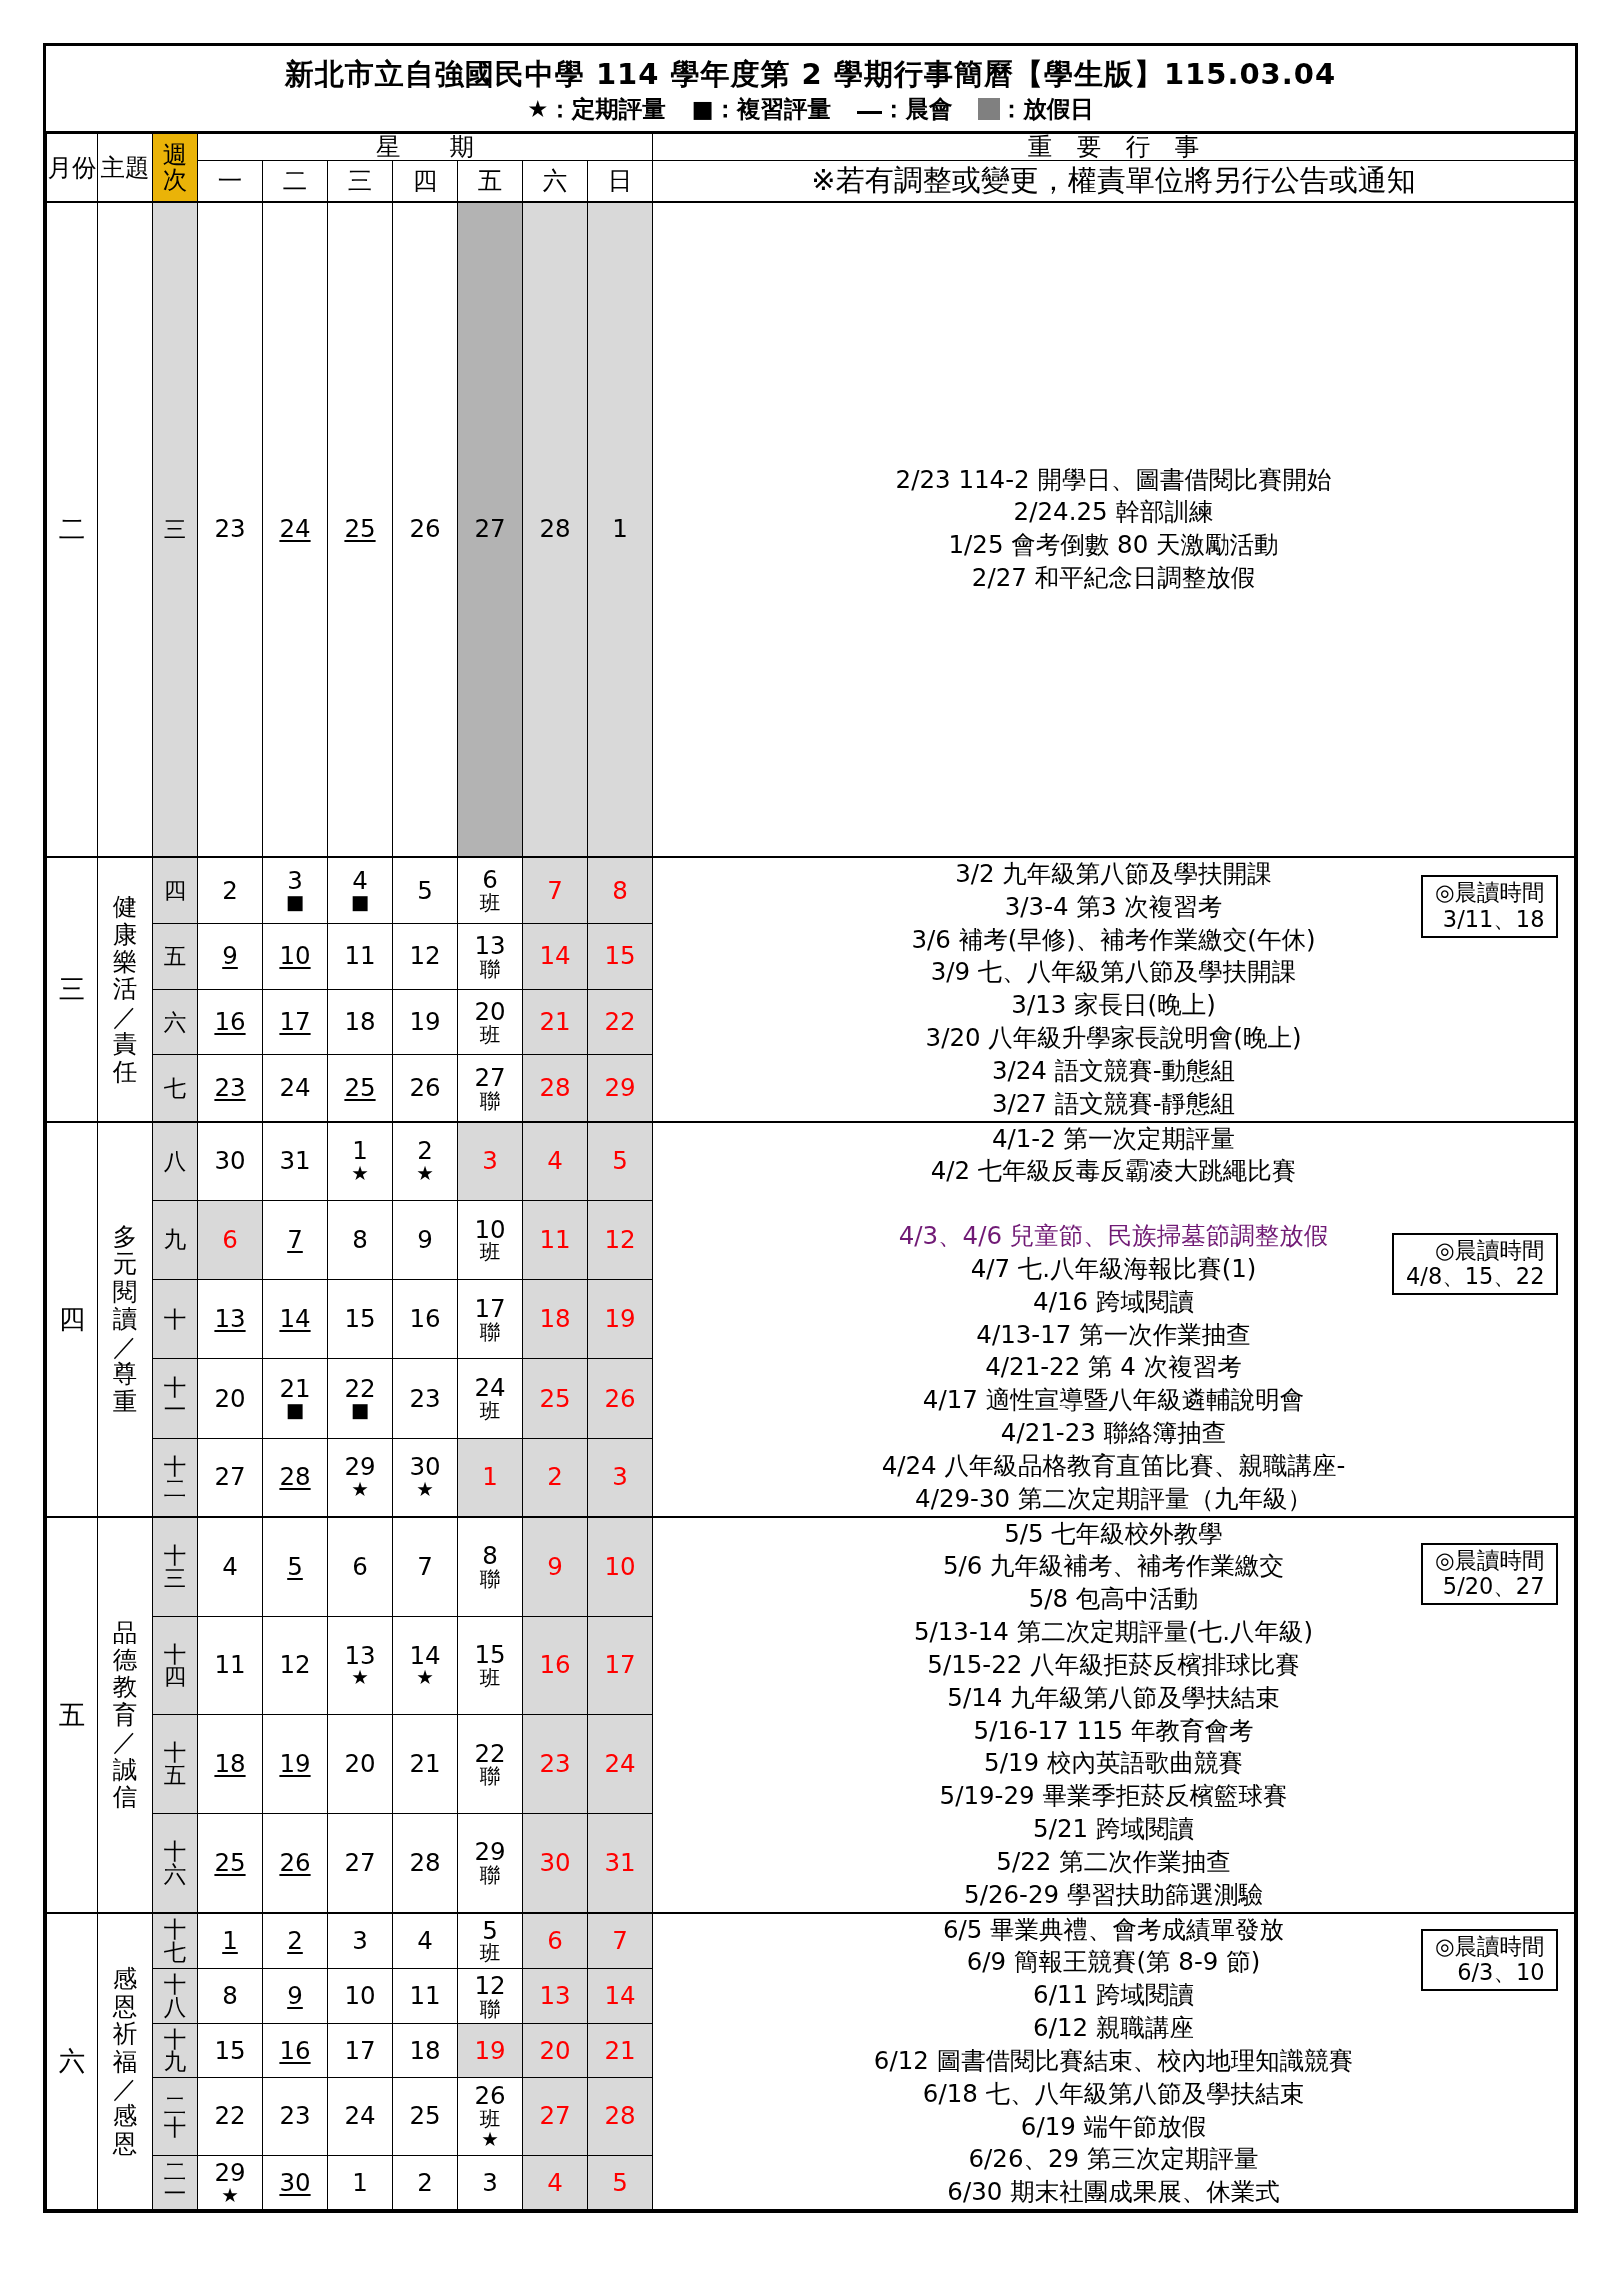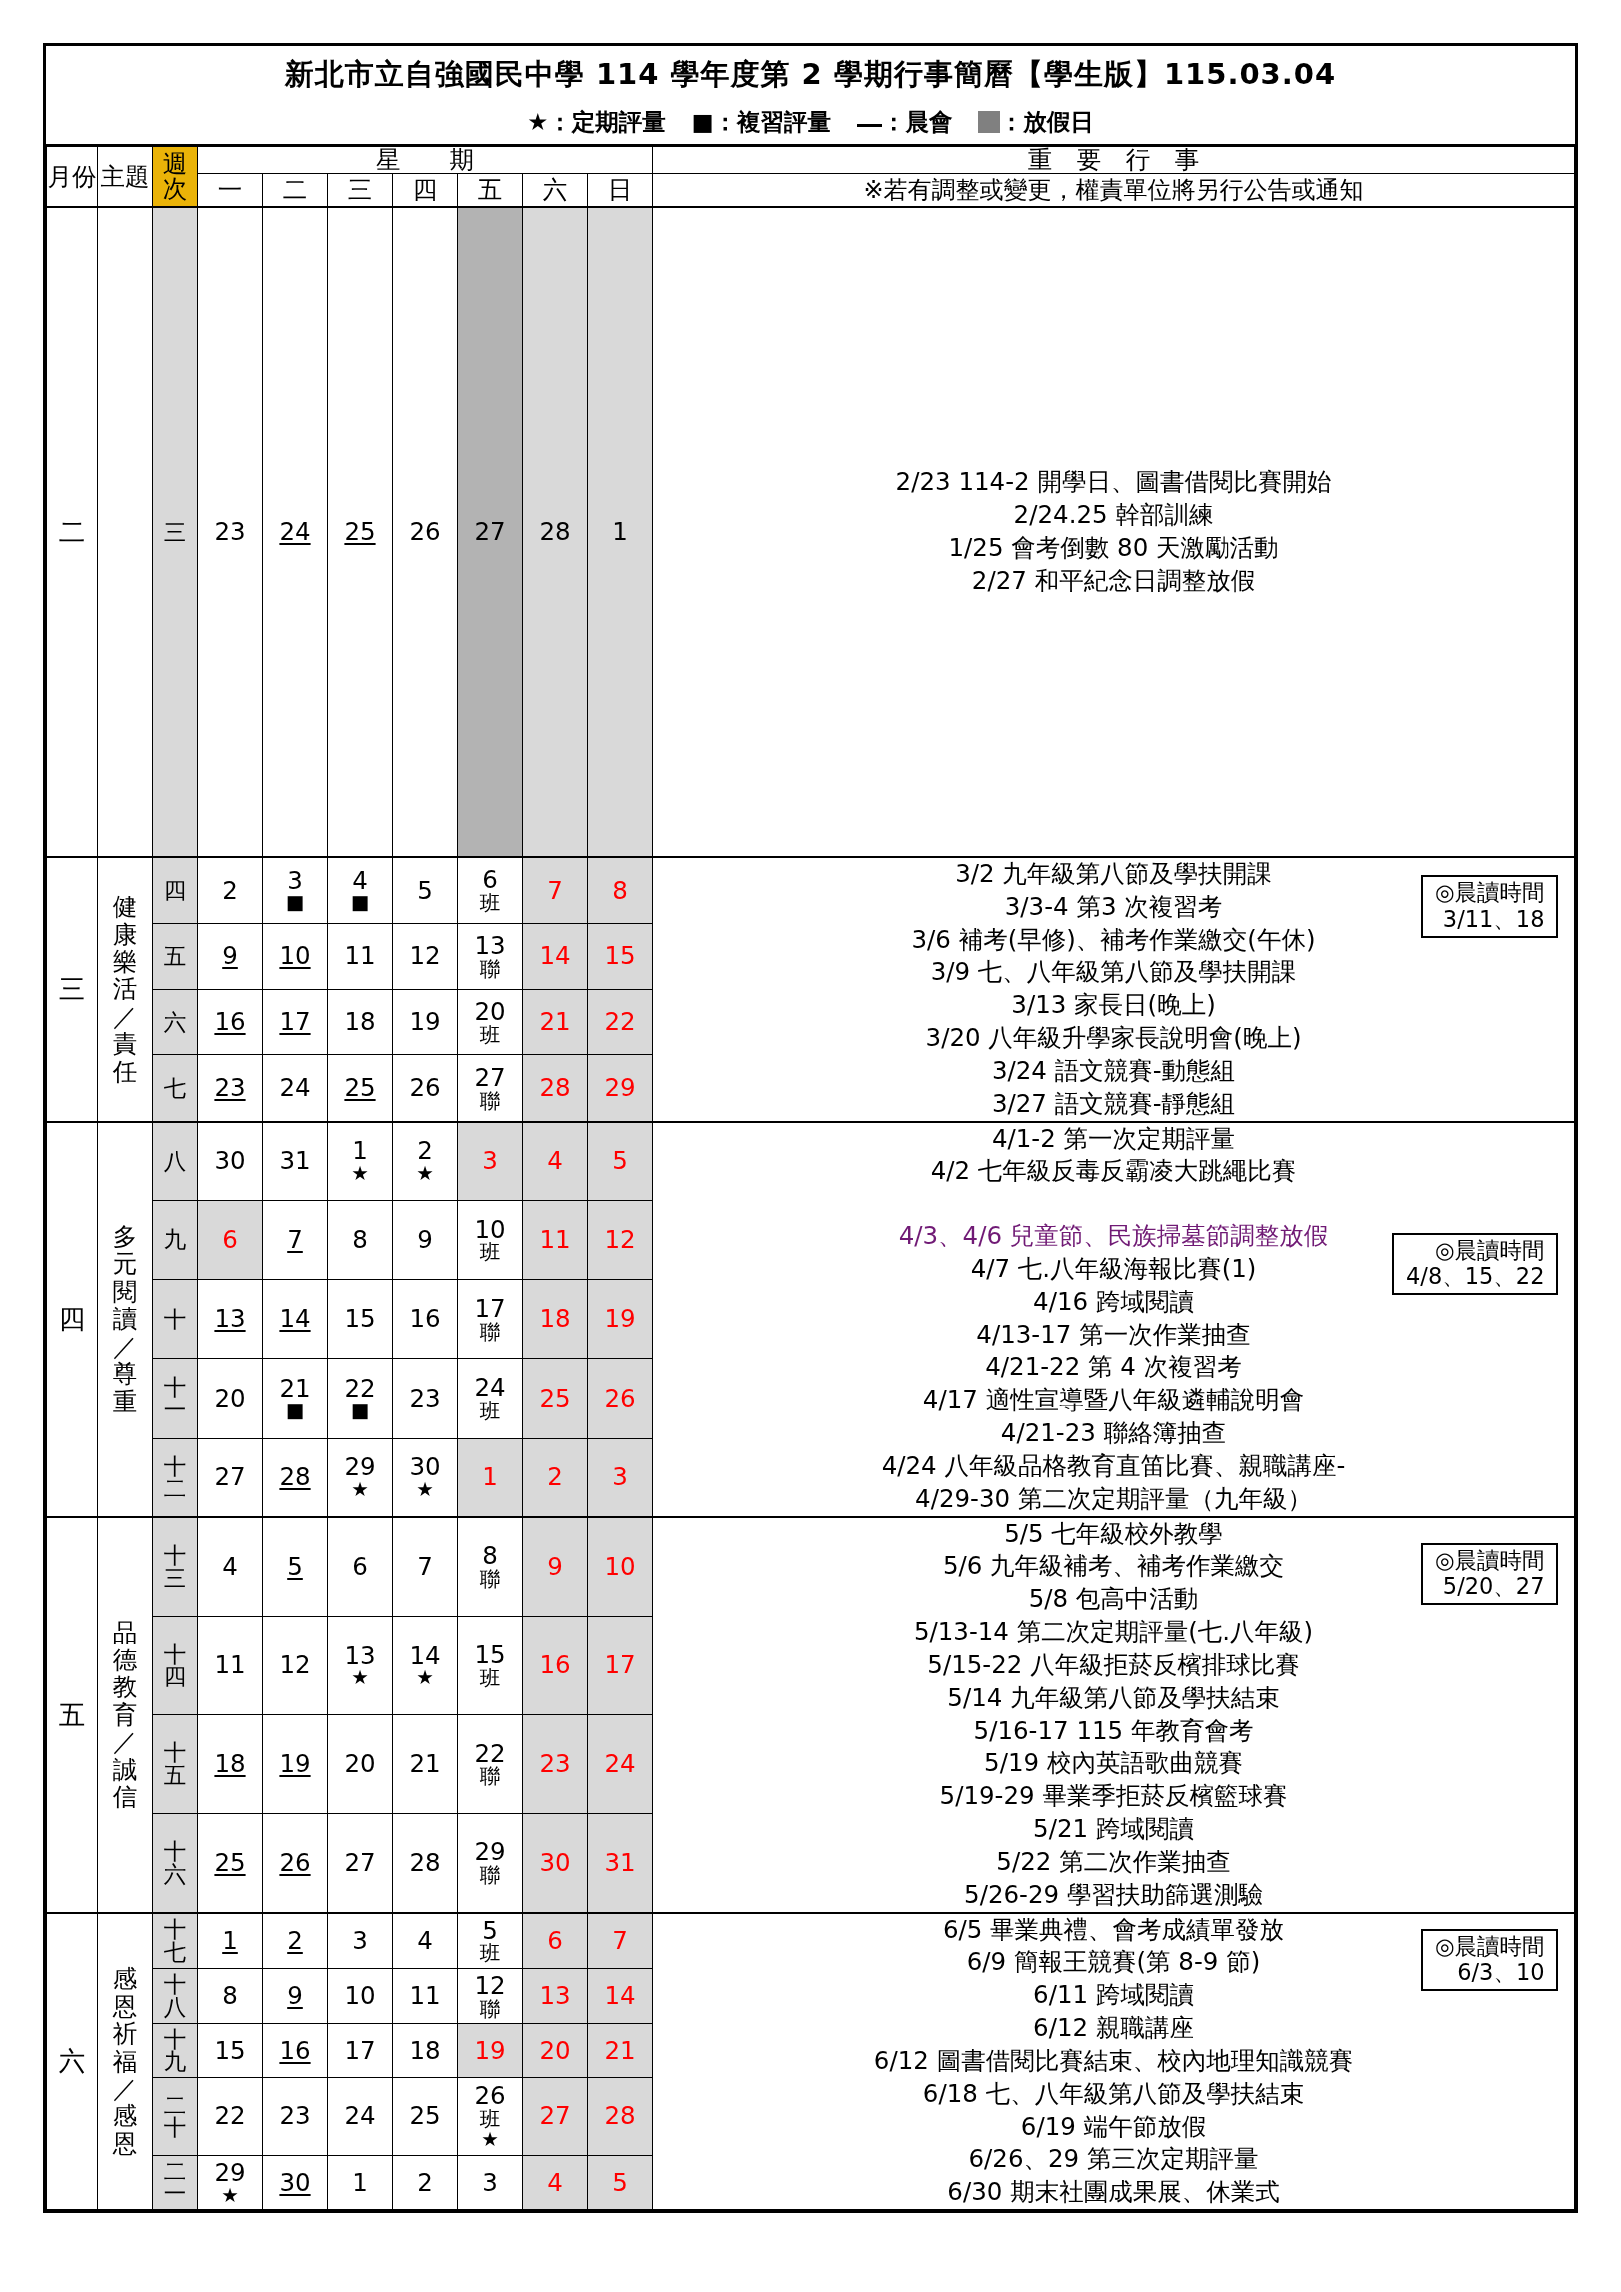--- a/index.html
+++ b/index.html
@@ -1,28 +1,28 @@
 <!DOCTYPE html>
 <html><head>
 <meta charset="utf-8">
 <style>
   html,body{margin:0;padding:0;background:#fff;}
   body{font-family:"DejaVu Sans","Liberation Sans",sans-serif;color:#000;}
   #page{width:1621px;height:2256px;position:relative;box-sizing:border-box;padding:43px 43px;}
   #frame{border:3.9px solid #000;width:100%;height:100%;box-sizing:border-box;display:flex;flex-direction:column;}
   .titlebar{border-bottom:2.9px solid #000;padding:9.8px 0 7.8px 0;text-align:center;}
   .title-main{font-size:29px;font-weight:bold;letter-spacing:1px;line-height:1.25;}
-  .legend{font-size:23.5px;font-weight:bold;margin-top:16px;line-height:1.2;display:flex;justify-content:center;align-items:center;gap:25.5px;}
+  .legend{font-size:23.5px;font-weight:bold;margin-top:3px;line-height:1.2;display:flex;justify-content:center;align-items:center;gap:25.5px;}
   .legend span{white-space:nowrap;}
   .sw-grey{display:inline-block;width:21.6px;height:21.6px;background:#808080;vertical-align:-2.9px;}
   .sw-line{display:inline-block;width:25.5px;border-bottom:3.9px solid #000;vertical-align:2.9px;}
   table.cal{border-collapse:collapse;width:100%;flex:1;table-layout:fixed;}
   table.cal td,table.cal th{border:1px solid #000;padding:0;text-align:center;vertical-align:middle;font-weight:normal;}
   .hdr{font-size:24.5px;font-weight:bold;line-height:1.05;}
-  .hdr-note{font-size:24px;font-weight:bold;}
+  .hdr-note{font-size:29px;font-weight:bold;}
   .c-month{width:51px;}
   .c-theme{width:55px;}
   .c-week{width:45px;background:#eab308;}
   .c-day{width:65px;}
   .c-ev{}
   .month-cell{font-size:26.5px;font-weight:bold;border-right:2px solid #000;}
   .theme-cell{font-size:24.5px;font-weight:bold;line-height:1.12;padding:3.9px 0;}
   .week-cell{background:#d9d9d9;font-size:22.5px;line-height:1.0;border-right:2px solid #000;}
   .daycell{font-size:24.5px;position:relative;height:100%;}
   .d-num{line-height:1.05;}

